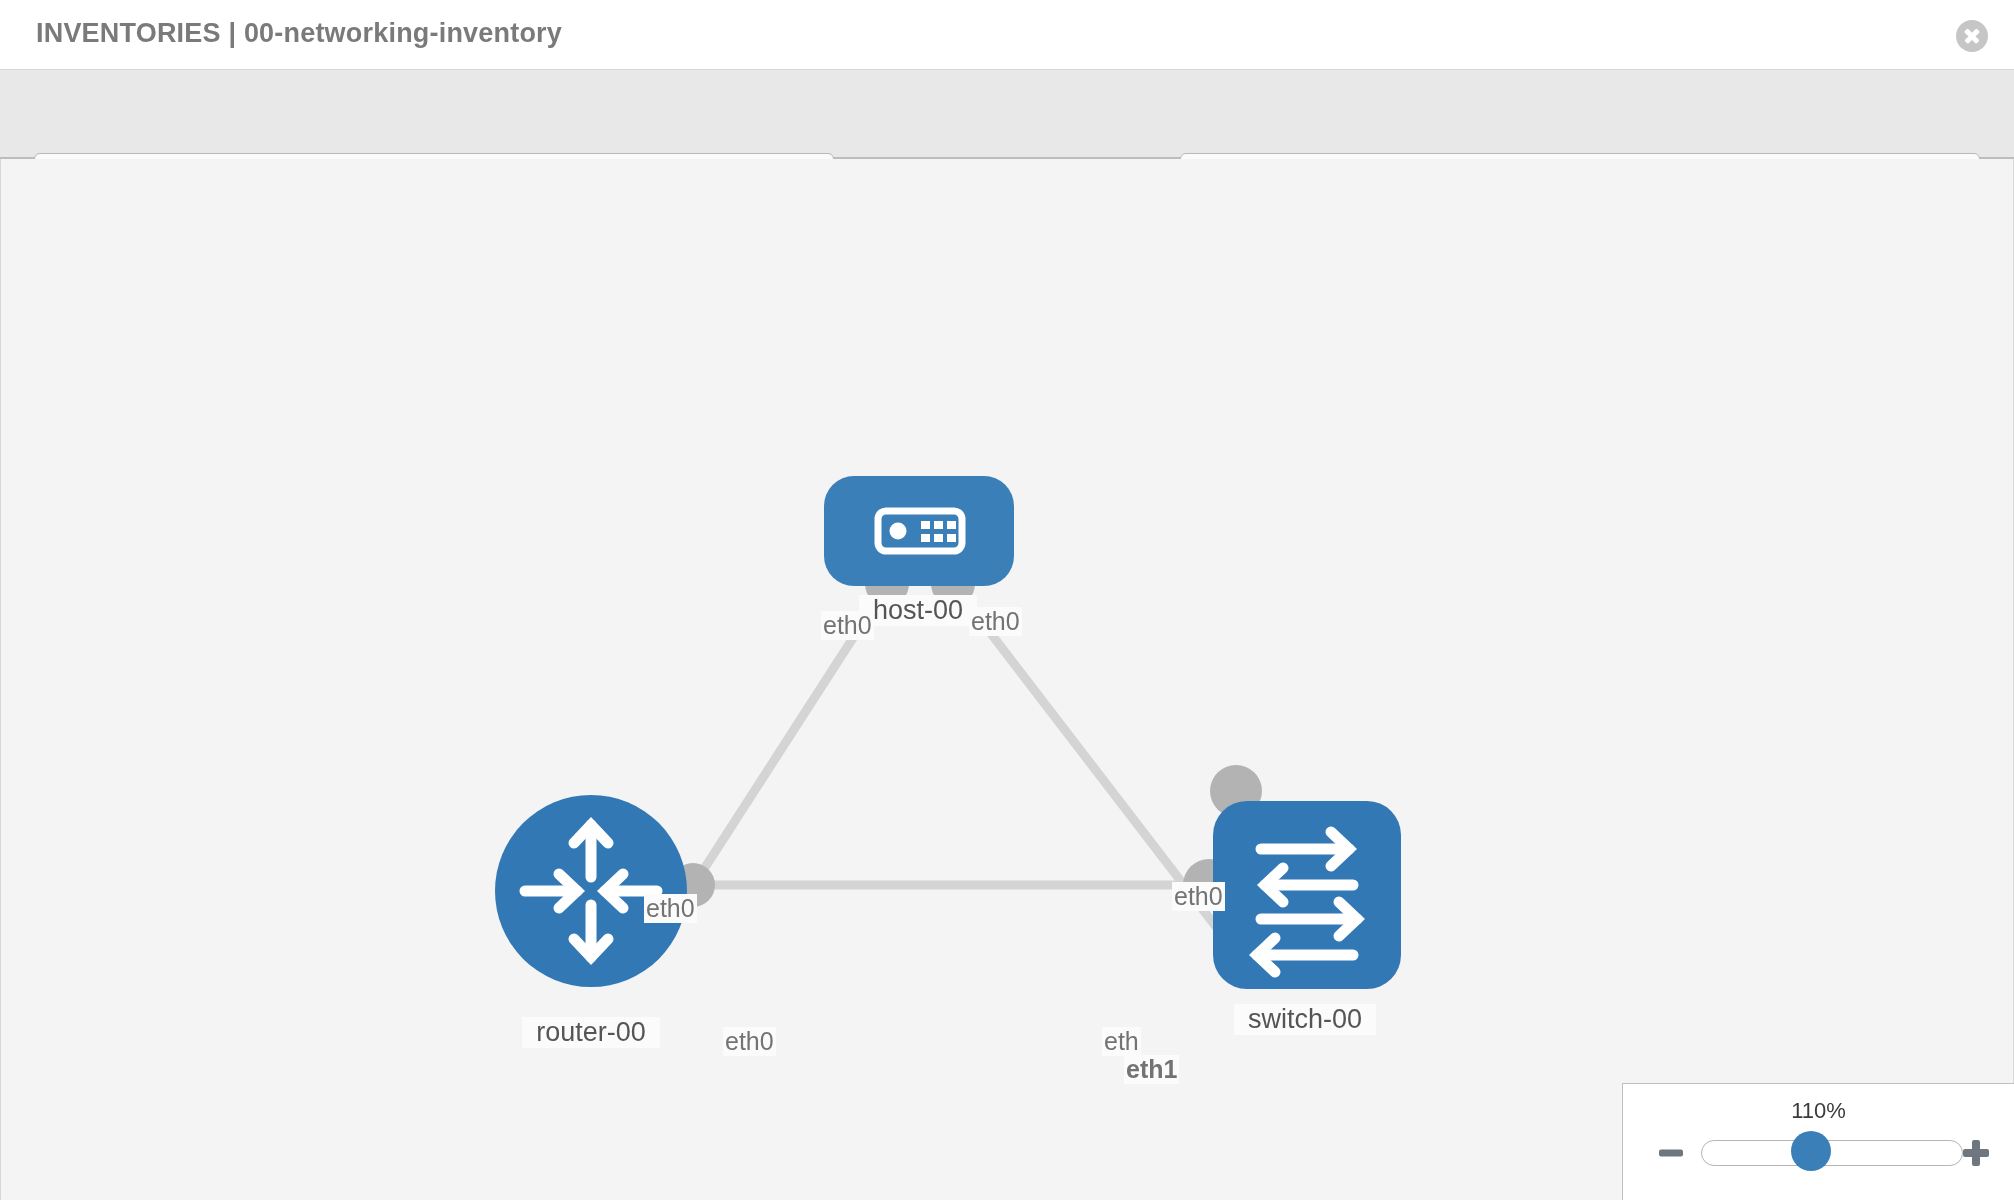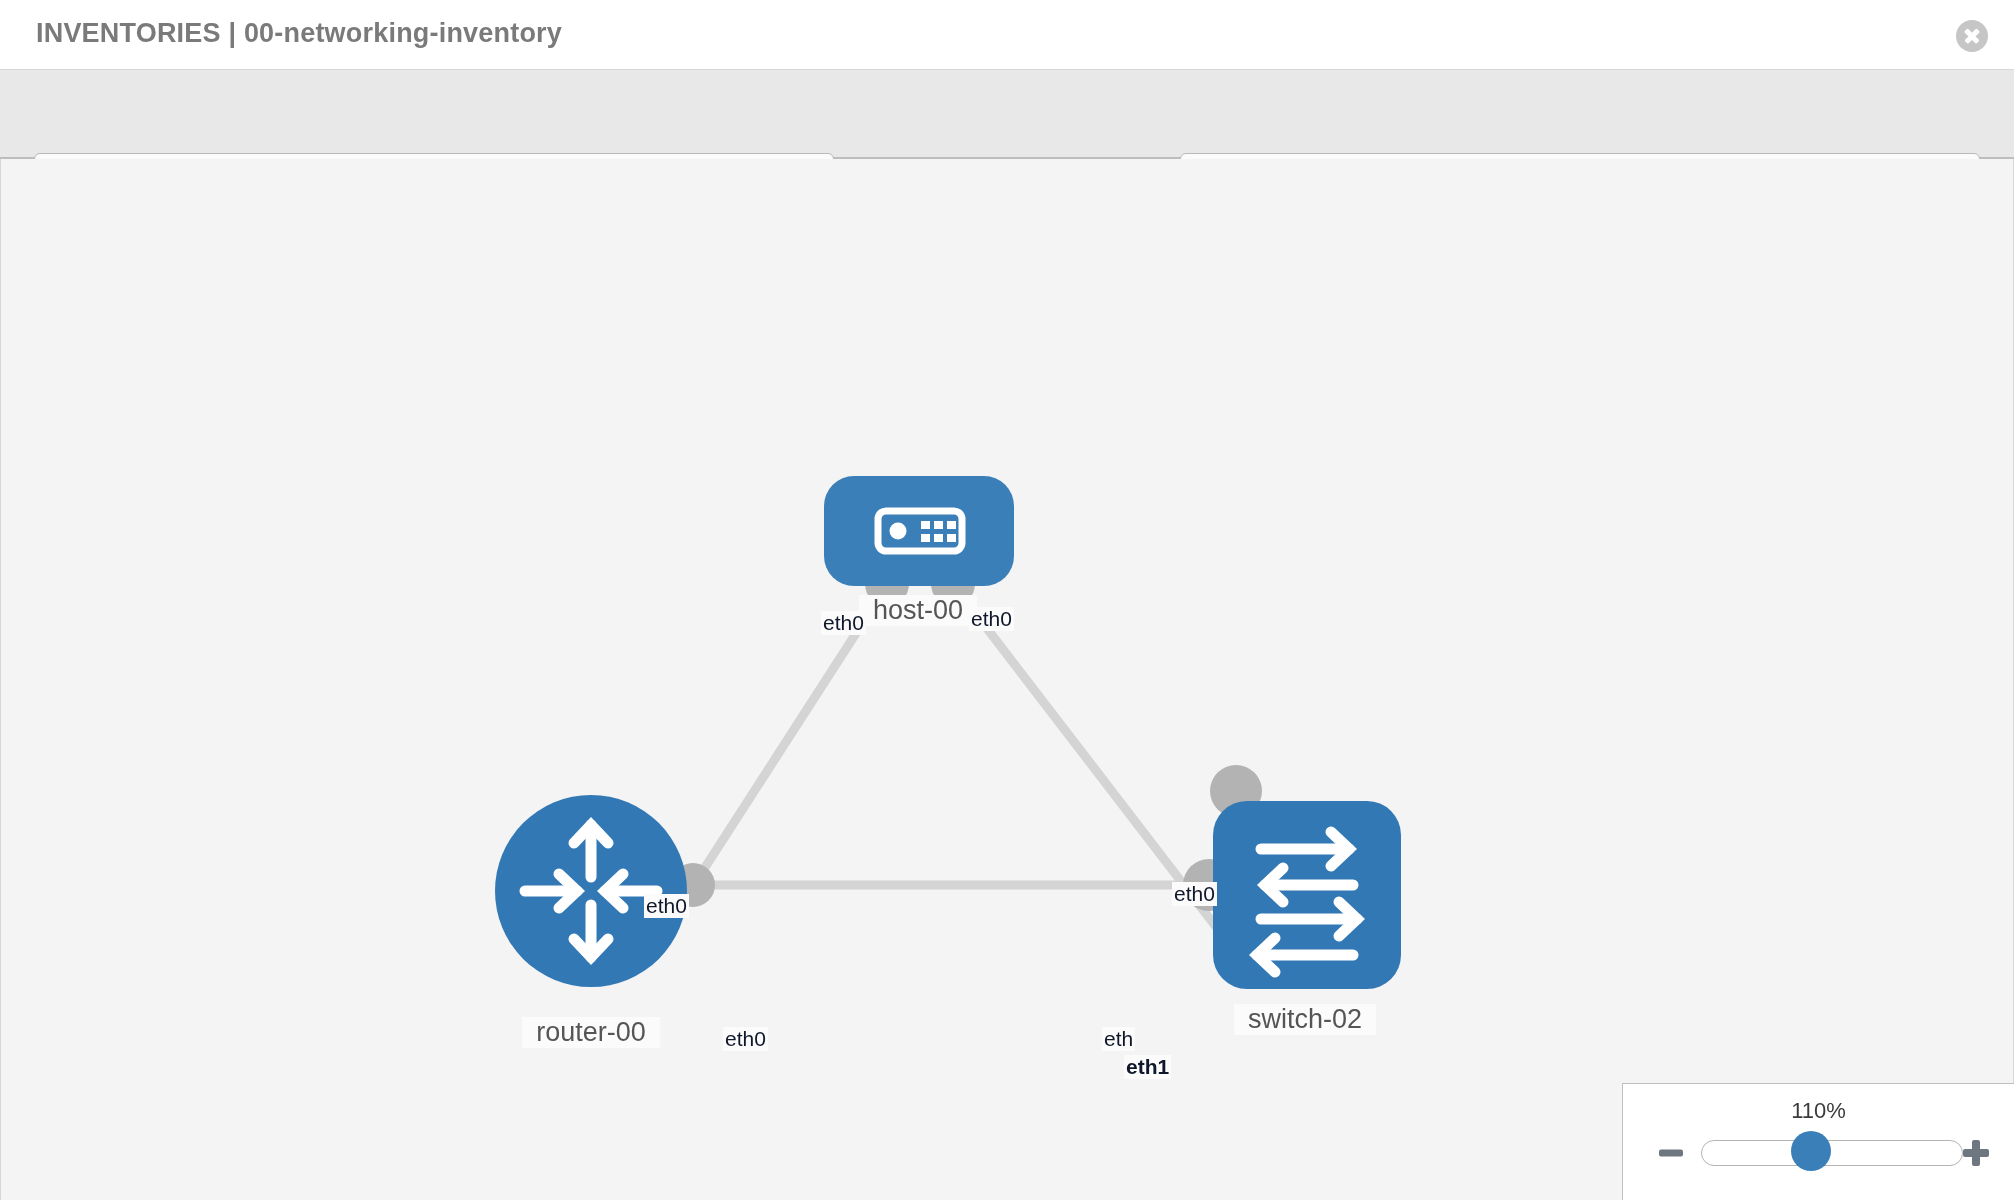--- a/index.html
+++ b/index.html
@@ -92,21 +92,21 @@
   .node-label {
     position: absolute;
     font-size: 27px; color: #555555;
     background: #fbfbfb;
     white-space: nowrap;
     transform: translateX(-50%);
     padding: 0 14px;
   }
   .edge-label {
     position: absolute;
-    font-size: 21px; color: #0f172a;
+    font-size: 25px; color: #737373;
     background: #fbfbfb;
     white-space: nowrap;
     padding: 0 2px;
   }
 
   
   .zoom-panel {
     position: absolute; left: 1622px; top: 1083px;
     width: 392px; height: 117px;
     background: #ffffff;
@@ -240,21 +240,21 @@
           <path d="M1338 743 L1356 760 L1338 777"></path>
           <path d="M1352 796 L1256 796"></path>
           <path d="M1274 779 L1256 796 L1274 813"></path>
         </g>
       </g>
 
     </svg>
 
     <div class="node-label" style="left:917px; top:436px;">host-00</div>
     <div class="node-label" style="left:590px; top:845px;margin-top:13px;">router-00</div>
-    <div class="node-label" style="left:1304px; top:845px;">switch-02</div>
+    <div class="node-label" style="left:1304px; top:845px;">switch-00</div>
 
     <div class="edge-label" style="left:820px; top:452px;">eth0</div>
     <div class="edge-label" style="left:968px; top:448px;">eth0</div>
     <div class="edge-label" style="left:643px; top:735px;">eth0</div>
     <div class="edge-label" style="left:1171px; top:723px;">eth0</div>
     <div class="edge-label" style="left:722px; top:868px;">eth0</div>
     <div class="edge-label" style="left:1101px; top:868px;">eth</div>
     <div class="edge-label" style="left:1123px; top:896px;font-weight:bold;">eth1</div>
 
   </div>

